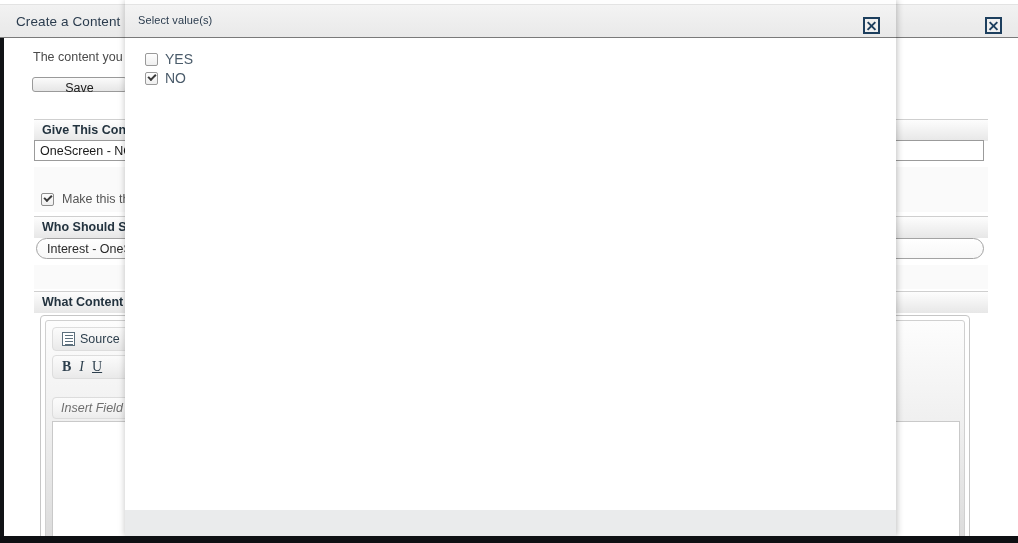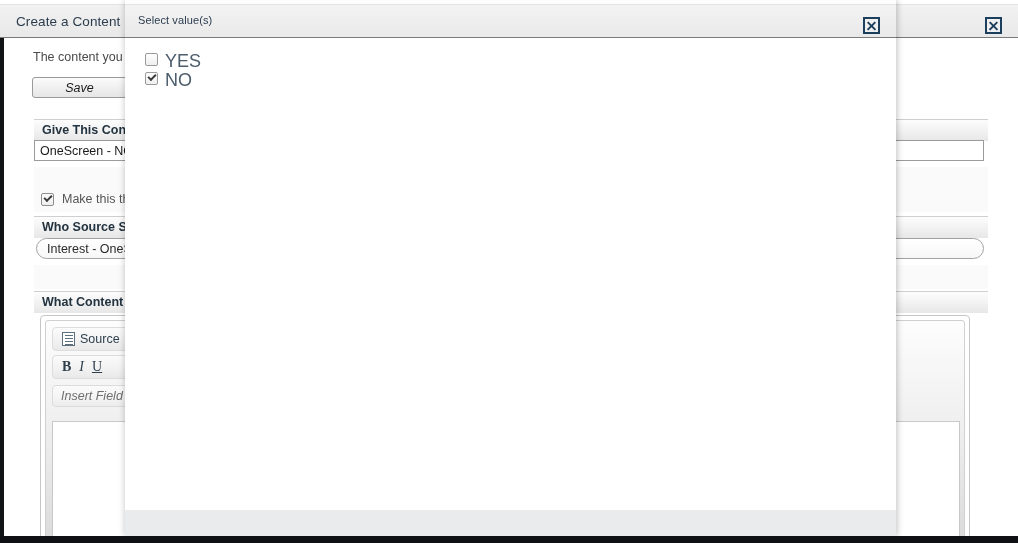--- a/index.html
+++ b/index.html
@@ -109,31 +109,30 @@
     font-size: 12.5px;
     color: #4a4a4a;
     white-space: nowrap;
   }
 
   .btn-save {
     position: absolute;
     left: 28px;
     top: 38px;
     width: 95px;
-    height: 21px;
+    height: 15px;
     background: linear-gradient(to bottom, #fbfbfb 0%, #f0f0f0 50%, #e6e6e6 100%);
     border: 1px solid #9a9a9a;
     border-radius: 3px;
     font-size: 12.5px;
     color: #1b1b1b;
     text-align: center;
     line-height: 20px;
     box-sizing: border-box;
     cursor: pointer;
-    font-style: italic;
   }
 
   .section-bar {
     position: absolute;
     left: 30px;
     right: 30px;
     height: 22px;
     background: linear-gradient(to bottom, #fdfdfd 0%, #f1f1f1 55%, #e7e7e7 100%);
     border-top: 1px solid #cfcfcf;
     box-sizing: border-box;
@@ -415,21 +414,21 @@
     width: 6px;
     height: 3px;
     border-left: 2px solid #3a3a3a;
     border-bottom: 2px solid #3a3a3a;
     transform: rotate(-45deg);
   }
   .opt-label {
     position: absolute;
     left: 20px;
     top: 0;
-    font-size: 18px;
+    font-size: 14px;
     color: #4b5c6b;
     white-space: nowrap;
   }
 
   .bottom-black {
     position: absolute;
     left: 0;
     top: 536px;
     width: 1018px;
     height: 7px;
@@ -461,21 +460,21 @@
     </div>
     <div class="text-input" style="left:30px; right:34px; top:101px;">OneScreen - NO</div>
 
     <div class="row-alt" style="top:128px; height:26px;"></div>
 
     <div class="row-alt" style="top:150px; height:23px;"></div>
     <div class="chk checked" style="left:37px; top:154px;"></div>
     <div class="chk-label" style="left:58px; top:153px;">Make this th</div>
 
     <div class="section-bar" style="top:177px;">
-      <div class="sb-label">Who Source S</div>
+      <div class="sb-label">Who Should S</div>
     </div>
     <div class="select-box" style="left:32px; right:34px; top:199px;">Interest - OneS</div>
 
     <div class="row-alt" style="top:226px; height:24px;"></div>
 
     <div class="section-bar" style="top:252px;">
       <div class="sb-label">What Content</div>
     </div>
 
     <div class="editor-outer">
@@ -491,21 +490,21 @@
         </div>
 
         <div class="tb-row" style="top:34px;">
           <div class="tb-group" style="left:0; width:84px;">
             <span class="tb-btn bold">B</span>
             <span class="tb-btn italic">I</span>
             <span class="tb-btn underline">U</span>
           </div>
         </div>
 
-        <div class="tb-combo" style="left:6px; top:64px; width:88px;">
+        <div class="tb-combo" style="left:6px; top:76px; width:88px;">
           <span>Insert Field</span>
           <span class="combo-arrow"></span>
         </div>
 
         <div class="editor-canvas"></div>
       </div>
     </div>
 
   </div>
 </div>

